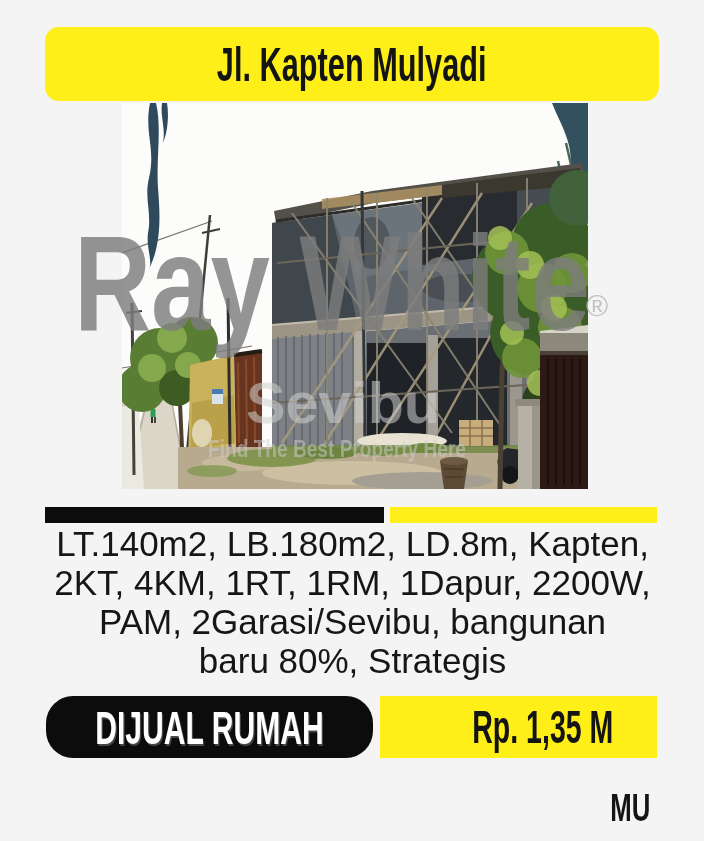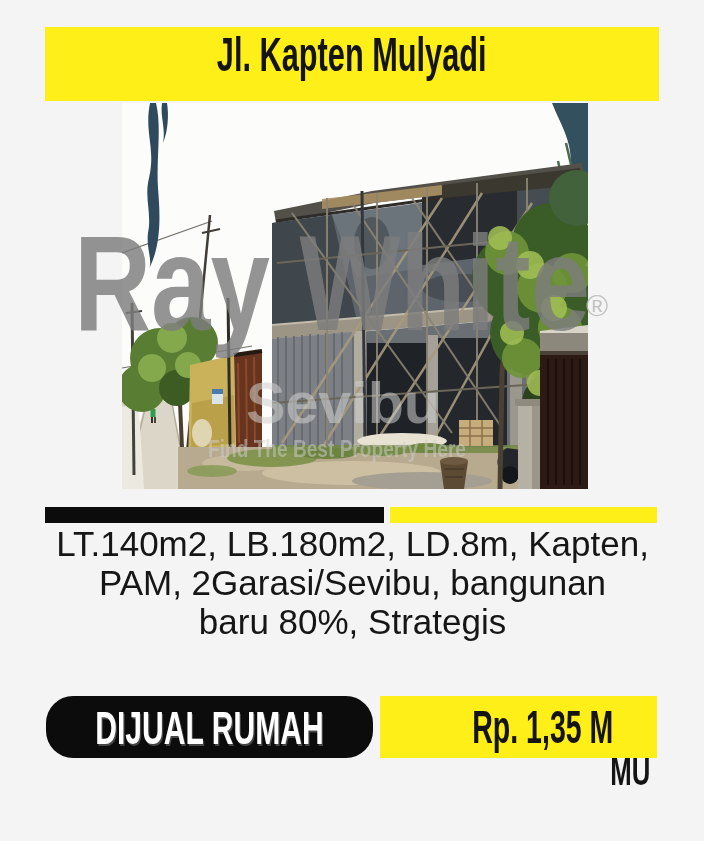--- a/index.html
+++ b/index.html
@@ -6,21 +6,21 @@
   .page{
     position:relative;
     width:704px;height:841px;
     background:#f4f4f4;
     overflow:hidden;
     font-family:"Liberation Sans","DejaVu Sans",sans-serif;
   }
   .banner{
     position:absolute;left:45px;top:27px;width:614px;height:74px;
     background:#ffef18;
-    display:flex;align-items:flex-start;justify-content:center;
+    display:flex;align-items:center;justify-content:center;border-radius:14px;
   }
   .condensed{display:inline-block;transform:scaleX(0.64);transform-origin:50% 50%;white-space:nowrap;}
   .banner .condensed{
     font-size:48px;font-weight:bold;color:#141414;letter-spacing:0px;
   }
   .photo{
     position:absolute;left:122px;top:103px;width:466px;height:386px;
   }
   .wm-overlay{
     position:absolute;left:0;top:0;width:704px;height:841px;pointer-events:none;
@@ -42,21 +42,21 @@
   .status-btn .condensed{
     font-size:47px;font-weight:bold;color:#ffffff;
     text-shadow:2px 2px 0 rgba(140,140,140,0.45);
   }
   .price-btn{
     position:absolute;left:380px;top:696px;width:277px;height:62px;background:#ffef18;
     display:flex;align-items:center;justify-content:flex-end;
   }
   .price-btn .condensed{font-size:46px;font-weight:bold;color:#141414;transform:scaleX(0.62);}
   .agent{
-    position:absolute;right:43px;top:752px;height:40px;line-height:40px;
+    position:absolute;right:43px;top:788px;height:40px;line-height:40px;
     font-size:39px;font-weight:bold;color:#141414;
   }
   .agent .condensed{transform:scaleX(0.66);}
 </style>
 </head>
 <body>
 
 <div class="page">
 
   <div class="banner">
@@ -255,20 +255,21 @@
     <text x="586" y="316" font-family="Liberation Sans, DejaVu Sans, sans-serif" font-size="30" fill="#b9b9b9" fill-opacity="0.85">®</text>
     <text x="246" y="423" font-family="Liberation Sans, DejaVu Sans, sans-serif" font-size="58" font-weight="bold" textLength="194" lengthAdjust="spacingAndGlyphs" fill="#cfcfcf" fill-opacity="0.55">Sevibu</text>
     <text x="208" y="457" font-family="Liberation Sans, DejaVu Sans, sans-serif" font-size="24" font-weight="bold" textLength="258" lengthAdjust="spacingAndGlyphs" fill="#cfcfcf" fill-opacity="0.5">Find The Best Property Here</text>
   </svg>
 
   <div class="divider-black"></div>
   <div class="divider-yellow"></div>
 
   <div class="desc">
     <div>LT.140m2, LB.180m2, LD.8m, Kapten,</div>
+    <div>2KT, 4KM, 1RT, 1RM, 1Dapur, 2200W,</div>
     <div>PAM, 2Garasi/Sevibu, bangunan</div>
     <div>baru 80%, Strategis</div>
   </div>
 
   <div class="status-btn">
     <span class="condensed">DIJUAL RUMAH</span>
   </div>
   <div class="price-btn">
     <span class="condensed">Rp. 1,35 M</span>
   </div>

